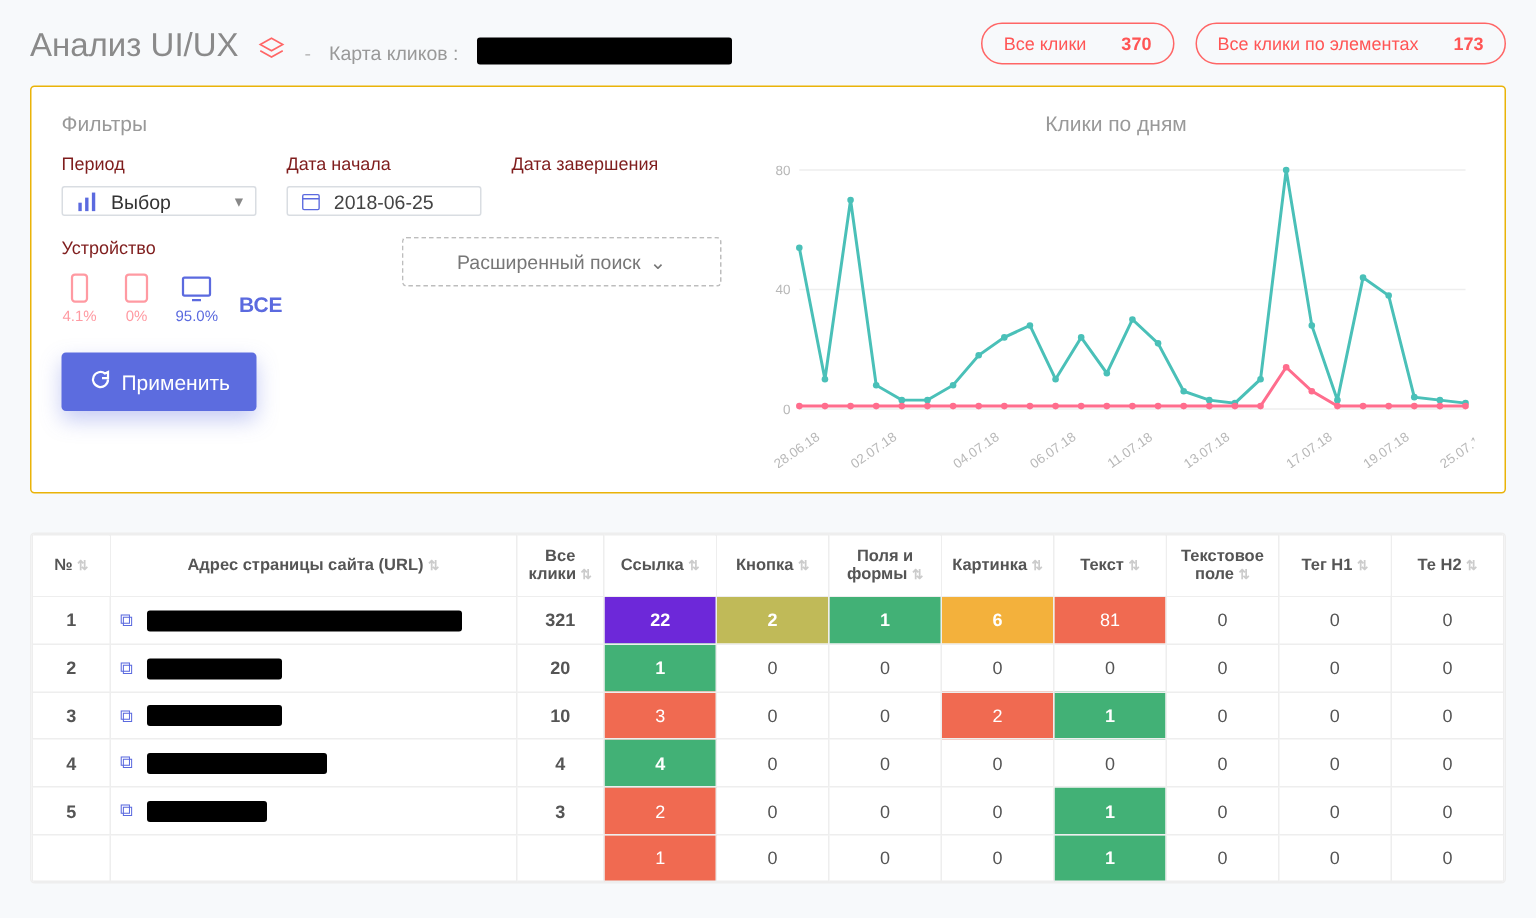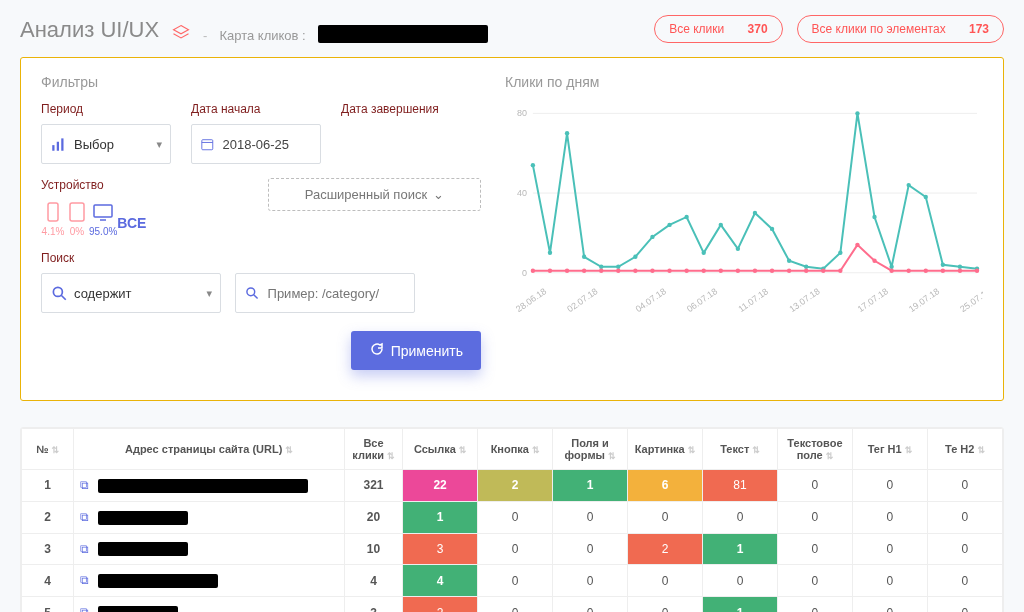--- a/index.html
+++ b/index.html
@@ -10,33 +10,33 @@
   .layers-icon svg { width:100%; height:100%; display:block; }
   .sep { color:#bbb; }
   .label-bc { color:#999;margin-top:20px; }
   .redacted { background:#000; height:18px; width:170px; display:inline-block; border-radius:2px; vertical-align:middle;}
   .top-stats { margin-left:auto; display:flex; gap:14px; }
   .pill { border:1px solid #ff6666; color:#ff5555; border-radius:18px; padding:6px 14px; font-size:12px; white-space:nowrap;}
   .pill .num { font-weight:bold; margin-left:20px; }
 
   .panel { background:#fff; border:1px solid #eab308; border-radius:3px; padding:16px 20px; display:flex; gap:24px; }
   .filters { flex:0 0 440px; }
-  .chartwrap { flex:1; min-width:0; }
+  .chartwrap { flex:1; min-width:0;text-align:center; }
   .section-label { color:#999; font-size:14px; margin-bottom:12px; }
   .row { display:flex; gap:20px; margin-bottom:14px; flex-wrap:wrap;}
   .field { display:flex; flex-direction:column; gap:4px;}
   .field-label { font-size:12px; color:#7f1d1d; margin-bottom:4px;}
-  .control { border:1px solid #d9dde2; background:#fff; height:40px; display:flex; align-items:center; padding:0 8px; border-radius:2px; gap:6px;}
+  .control { border:1px solid #d9dde2; background:#fff; height:20px; display:flex; align-items:center; padding:0 8px; border-radius:2px; gap:6px;}
   .select { position:relative; padding-right:22px; min-width:120px; }
   .select::after{ content:"▾"; position:absolute; right:8px; color:#888; font-size:11px;}
   .icon-sq { width:18px; color:#5b6adf; display:flex; align-items:center; justify-content:center;}
   .wide1 { width:130px; }
   .wide2 { width:180px; }
   input.inline { border:none; outline:none; font-size:13px; color:#444; width:100%; background:transparent;}
-  .devices { display:flex; align-items:flex-end; gap:0; }
+  .devices { display:flex; align-items:flex-end; gap:14px; }
   .dev { display:flex; flex-direction:column; align-items:center; font-size:10px; }
   .dev svg{ width:24px; height:24px; }
   .dev .pct{ margin-top:2px; }
   .dev.pink svg, .dev.pink .pct{ color:#ff9aa2; fill:#ff9aa2;}
   .dev.blue svg, .dev.blue .pct{ color:#5b6adf; fill:#5b6adf;}
   .dev.all { font-size:14px; font-weight:bold; color:#5b6adf; padding-bottom:6px;}
   .adv { border:1px dashed #bdbdbd; color:#777; padding:8px 36px; border-radius:3px; font-size:13px; display:inline-flex; gap:6px; align-items:center; margin-left:auto;}
   .apply { background:#5c6cdf; color:#fff; border:none; border-radius:3px; padding:10px 18px; display:inline-flex; gap:6px; align-items:center; font-size:14px; box-shadow:0 6px 14px rgba(92,108,223,.35);}
   .apply svg{ width:16px; height:16px; fill:#fff;}
 
@@ -51,21 +51,21 @@
 
   
   .tablewrap{ margin-top:26px; background:#fff; border:1px solid #eee; border-radius:3px; overflow:hidden;}
   table { border-collapse:collapse; width:100%; font-size:12px; table-layout:fixed;}
   th, td { border:1px solid #eee; text-align:center; padding:8px 6px; color:#555;}
   th { background:#fff; font-weight:bold; font-size:11px; position:relative;}
   .sorter{ font-size:9px; color:#ccc; margin-left:3px;}
   td.url { text-align:left; padding-left:6px;}
   .open-icon{ color:#5b6adf; margin-right:6px; font-size:12px;}
   .redcell{ background:#000; height:14px; display:inline-block; border-radius:2px; vertical-align:middle;}
-  .c-orange{ background:#ec4899; color:#fff; font-weight:bold;}
+  .c-orange{ background:#6d28d9; color:#fff; font-weight:bold;}
   .c-olive { background:#c0ba58; color:#fff; font-weight:bold;}
   .c-green { background:#42b176; color:#fff; font-weight:bold;}
   .c-amber { background:#f3b13c; color:#fff; font-weight:bold;}
   .c-coral { background:#f06a51; color:#fff; font-weight:normal;}
   col.col-num{ width:50px;} col.col-url{ width:260px;} col.col-all{width:56px;}
   col.col-m{width:72px;}
 </style>
 </head>
 <body>
 
@@ -155,47 +155,22 @@
           </div>
           <div class="dev all">ВСЕ</div>
         </div>
       </div>
       <div class="adv">
         <span>Расширенный поиск</span>
         <span>⌄</span>
       </div>
     </div>
 
-    <div class="row">
-      <div class="field">
-        <div class="field-label">Поиск</div>
-        <div style="display:flex; gap:14px;">
-          <div class="control select wide2">
-            <span class="icon-sq">
-              <svg viewBox="0 0 16 16">
-                  <circle cx="7" cy="7" r="4" fill="none" stroke="#5b6adf" stroke-width="1.5"></circle>
-                  <line x1="10" y1="10" x2="14" y2="14" stroke="#5b6adf" stroke-width="1.5"></line>
-                </svg>
-            </span>
-            <span>содержит</span>
-          </div>
-          <div class="control wide2">
-            <span class="icon-sq">
-              <svg viewBox="0 0 16 16">
-                  <circle cx="7" cy="7" r="4" fill="none" stroke="#5b6adf" stroke-width="1.5"></circle>
-                  <line x1="10" y1="10" x2="14" y2="14" stroke="#5b6adf" stroke-width="1.5"></line>
-                </svg>
-            </span>
-            <input class="inline" placeholder="Пример: /category/" style="">
-          </div>
-        </div>
-      </div>
-    </div>
-
-    <div class="row" style="margin-top:18px;justify-content:flex-end;">
+
+    <div class="row" style="margin-top:18px;">
       <button class="apply">
         <span>
           <svg viewBox="0 0 16 16">
               <path d="M13 8a5 5 0 11-2-4l2-1v4h-4" fill="none" stroke="#fff" stroke-width="1.5"></path>
             </svg>
         </span>
         <span>Применить</span>
       </button>
     </div>
   </div>

